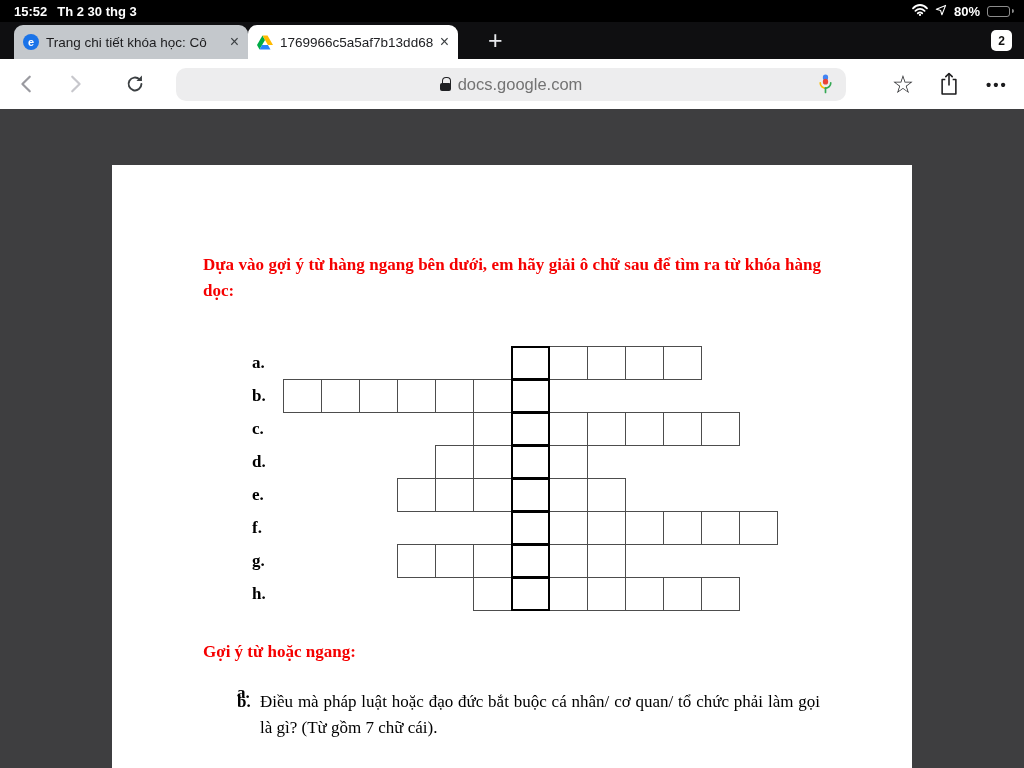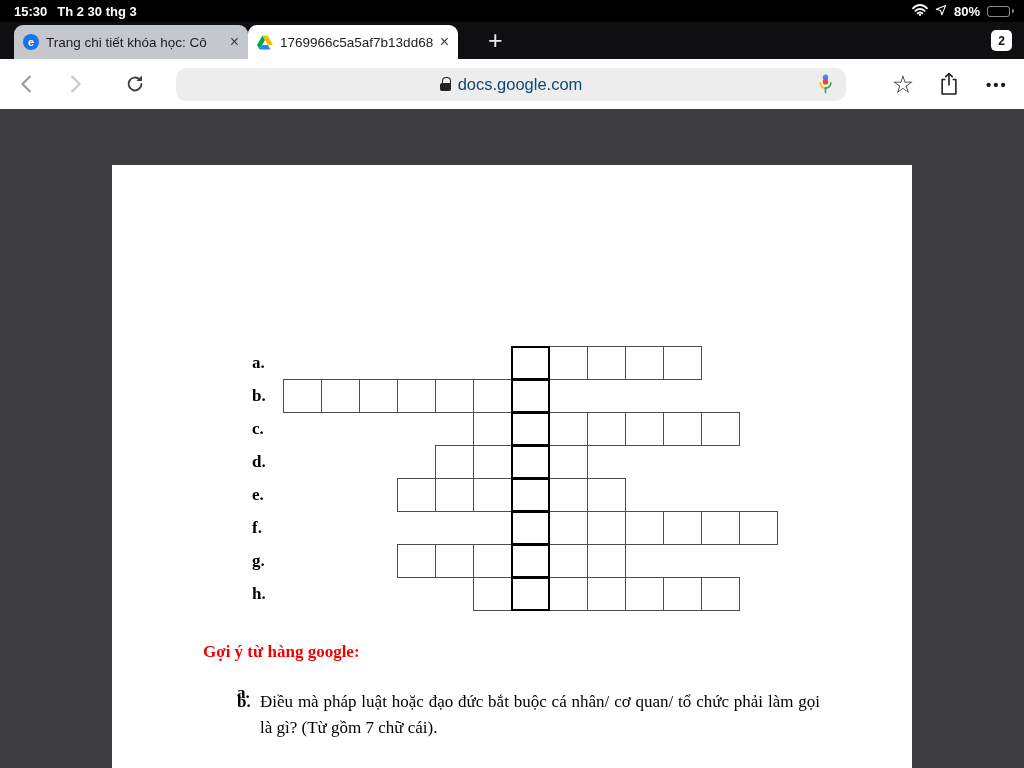--- a/index.html
+++ b/index.html
@@ -30,21 +30,21 @@
     background:#fff; color:#111; font-size:12px; font-weight:700; display:flex; align-items:center; justify-content:center; }
 
   
   .toolbar { height:50px; background:#fff; display:flex; align-items:center; }
   .nav-btn { width:26px; height:26px; display:flex; align-items:center; justify-content:center; }
   .btn-back { margin-left:14px; }
   .btn-forward { margin-left:22px; }
   .btn-reload { margin-left:34px; }
   .omnibox { margin-left:28px; margin-right:24px; flex:1; height:33px; border-radius:10px;
     background:#ededee; display:flex; align-items:center; justify-content:center; gap:7px; position:relative; }
-  .url-text { font-size:16.5px; color:#0c4a6e; }
+  .url-text { font-size:16.5px; color:#737373; }
   .lock { width:11px; height:14px; position:relative; }
   .lock::before { content:""; position:absolute; top:0; left:2px; width:7px; height:8px;
     border:1.7px solid #202124; border-bottom:none; border-radius:4px 4px 0 0; }
   .lock::after { content:""; position:absolute; bottom:0; left:0; width:11px; height:8px;
     background:#202124; border-radius:2px; }
   .mic { position:absolute; right:13px; top:6px; }
   .tb-icon { display:flex; align-items:center; justify-content:center; }
   .star { margin-left:20px; width:26px; font-size:25px; color:#202124; line-height:1; }
   .share { margin-left:20px; width:26px; }
   .more { margin-left:20px; margin-right:12px; width:30px; font-size:15px; letter-spacing:2px;
@@ -63,21 +63,21 @@
   .hints-heading { position:absolute; left:91px; top:477px; color:#f50000; font-weight:bold; font-size:17px; }
   .hints { position:absolute; left:125px; top:515px; width:583px; font-size:17px; line-height:26px; }
   .hint { position:relative; margin-left:23px; text-align:justify; margin-bottom:9px; }
   .hint-label { position:absolute; left:-23px; font-weight:bold; }
 </style>
 </head>
 <body>
 
 <div class="status-bar">
   <div class="status-left">
-    <span>15:30</span>
+    <span>15:52</span>
     <span>Th 2 30 thg 3</span>
   </div>
   <div class="status-right">
     <span>
       <svg width="16" height="12" viewBox="0 0 16 12">
         <path d="M1 4.3 C3 2.1 5.4 1 8 1 C10.6 1 13 2.1 15 4.3" stroke="#fff" stroke-width="1.8" fill="none" stroke-linecap="round"></path>
         <path d="M3.4 6.9 C4.8 5.6 6.3 4.9 8 4.9 C9.7 4.9 11.2 5.6 12.6 6.9" stroke="#fff" stroke-width="1.8" fill="none" stroke-linecap="round"></path>
         <path d="M5.8 9.3 C6.5 8.7 7.2 8.4 8 8.4 C8.8 8.4 9.5 8.7 10.2 9.3" stroke="#fff" stroke-width="1.8" fill="none" stroke-linecap="round"></path>
         <circle cx="8" cy="10.9" r="1.1" fill="#fff"></circle>
       </svg>
@@ -150,20 +150,21 @@
       <path d="M8 9 H4.5 V25 H19.5 V9 H16" stroke="#1c1c1e" stroke-width="1.7" fill="none" stroke-linejoin="round"></path>
       <path d="M12 15 V3" stroke="#1c1c1e" stroke-width="1.7" stroke-linecap="round"></path>
       <path d="M8.5 6 L12 2.5 L15.5 6" stroke="#1c1c1e" stroke-width="1.7" fill="none" stroke-linecap="round" stroke-linejoin="round"></path>
     </svg>
   </div>
   <div class="tb-icon more">•••</div>
 </div>
 
 <div class="content">
   <div class="page">
+    <div class="doc-title">Dựa vào gợi ý từ hàng ngang bên dưới, em hãy giải ô chữ sau để tìm ra từ khóa hàng dọc:</div>
 
     <div class="crossword">
         <span class="cw-label" style="left: 0px; top: 7px;">a.</span>
         <div class="cw-cell key" style="left: 259px; top: 0px;"></div>
         <div class="cw-cell" style="left: 297px; top: 0px;"></div>
         <div class="cw-cell" style="left: 335px; top: 0px;"></div>
         <div class="cw-cell" style="left: 373px; top: 0px;"></div>
         <div class="cw-cell" style="left: 411px; top: 0px;"></div>
         <span class="cw-label" style="left: 0px; top: 40px;">b.</span>
         <div class="cw-cell" style="left: 31px; top: 33px;"></div>
@@ -211,21 +212,21 @@
         <span class="cw-label" style="left: 0px; top: 238px;">h.</span>
         <div class="cw-cell" style="left: 221px; top: 231px;"></div>
         <div class="cw-cell key" style="left: 259px; top: 231px;"></div>
         <div class="cw-cell" style="left: 297px; top: 231px;"></div>
         <div class="cw-cell" style="left: 335px; top: 231px;"></div>
         <div class="cw-cell" style="left: 373px; top: 231px;"></div>
         <div class="cw-cell" style="left: 411px; top: 231px;"></div>
         <div class="cw-cell" style="left: 449px; top: 231px;"></div>
       </div>
 
-    <div class="hints-heading">Gợi ý từ hàng google:</div>
+    <div class="hints-heading">Gợi ý từ hoặc ngang:</div>
     <div class="hints">
       <div class="hint">
         <span class="hint-label">a.</span>
       </div>
       <div class="hint">
         <span class="hint-label">b.</span>
         <span>Điều mà pháp luật hoặc đạo đức bắt buộc cá nhân/ cơ quan/ tổ chức phải làm gọi là gì? (Từ gồm 7 chữ cái).</span>
       </div>
     </div>
   </div>

